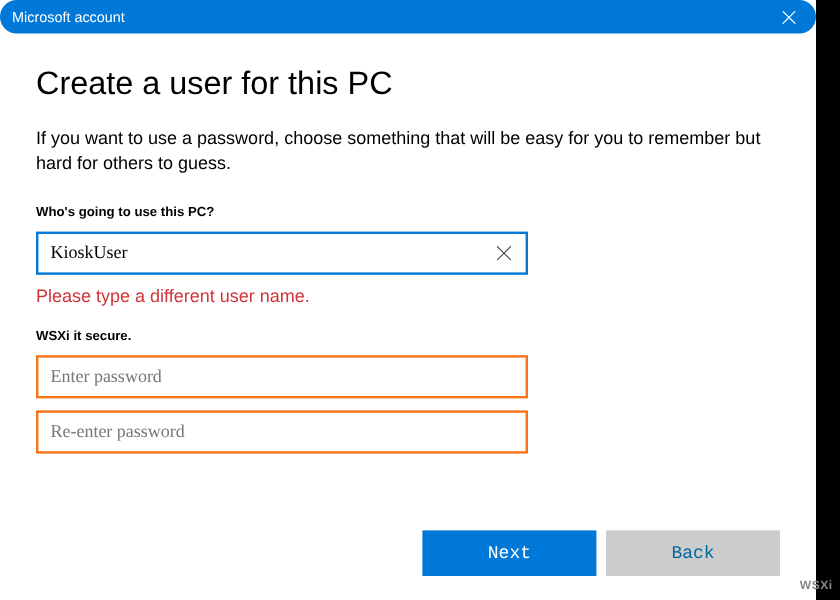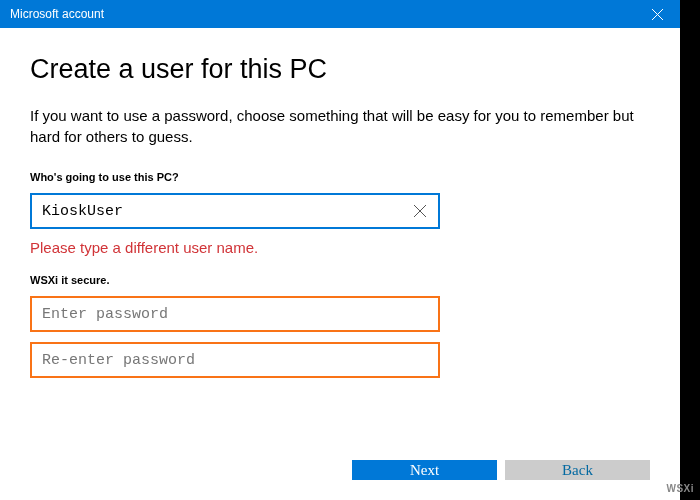--- a/index.html
+++ b/index.html
@@ -20,20 +20,21 @@
       flex-direction: column;
     }
     .titlebar {
       background: #0078d7;
       height: 28px;
       display: flex;
       align-items: center;
       justify-content: space-between;
       color: #fff;
       padding-left: 10px;
+      border-radius: 14px;
     }
     .titlebar-title {
       font-size: 12px;
       font-weight: 400;
     }
     .titlebar-close {
       width: 45px;
       height: 28px;
       display: flex;
       align-items: center;
@@ -66,21 +67,21 @@
     }
     .input-wrap {
       position: relative;
       margin-bottom: 10px;
     }
     .input-wrap input {
       width: 410px;
       height: 36px;
       padding: 0 34px 0 10px;
       font-size: 15px;
-      font-family: Liberation Mono, monospace;
+      font-family: Liberation Serif, serif;
       outline: none;
     }
     .input-primary {
       border: 2px solid #0078d7;
       color: #000;
     }
     .input-secondary {
       border: 2px solid #f97316;
       color: #666;
     }
@@ -104,23 +105,23 @@
       margin: 6px 0 18px 0;
     }
     .footer {
       display: flex;
       gap: 8px;
       justify-content: flex-end;
       padding: 18px 30px 20px 30px;
     }
     .btn {
       width: 145px;
-      height: 20px;
+      height: 38px;
       font-size: 15px;
-      font-family: Liberation Serif, serif;
+      font-family: Liberation Mono, monospace;
       border: none;
       cursor: pointer;
     }
     .btn-primary {
       background: #0078d7;
       color: #fff;
     }
     .btn-secondary {
       background: #ccc;
       color: #0369a1;

